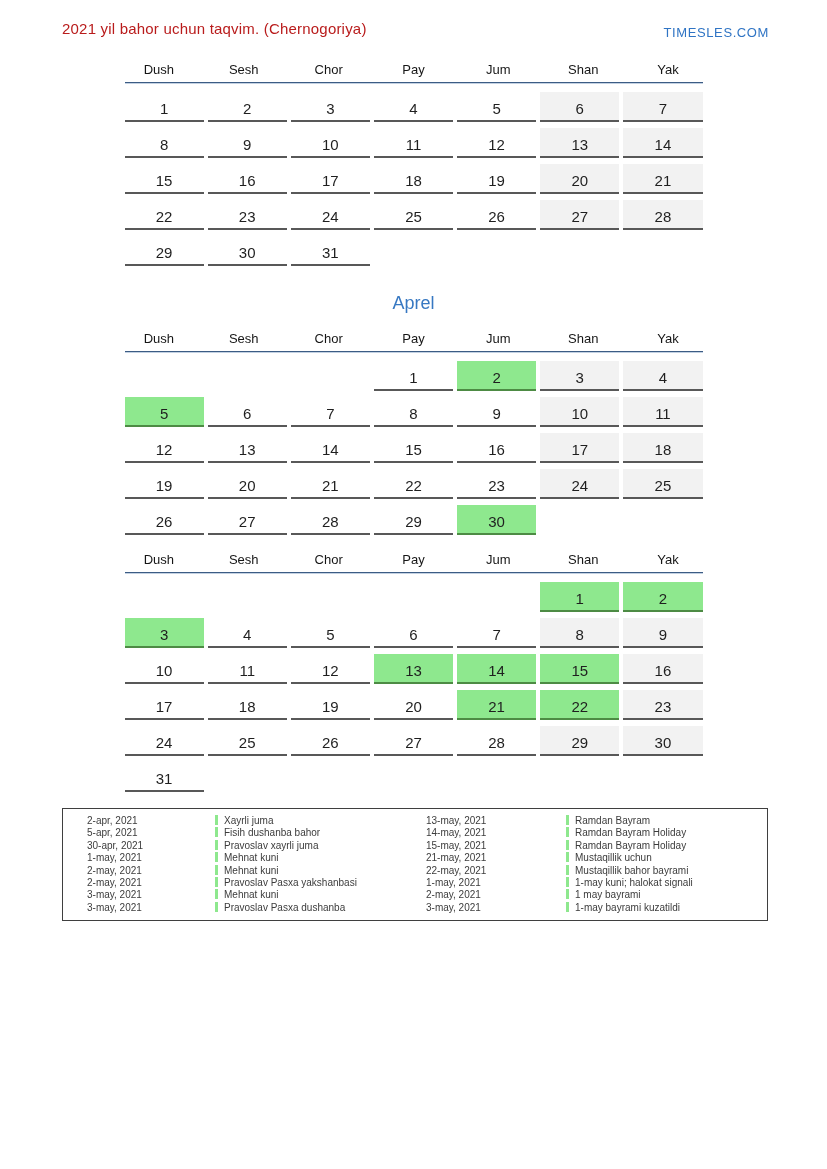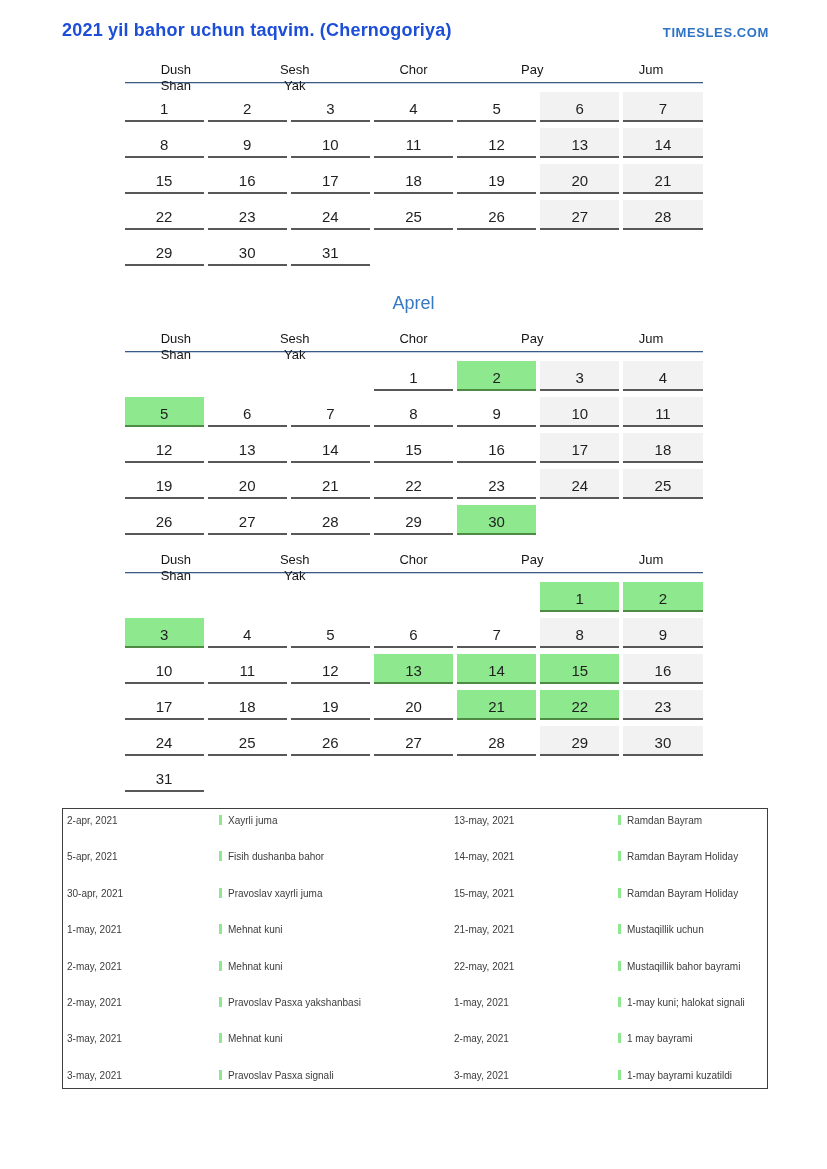--- a/index.html
+++ b/index.html
@@ -4,41 +4,41 @@
 <style>
   * { margin:0; padding:0; box-sizing:border-box; }
   html,body { background:#ffffff; }
   body {
     width:827px; height:1169px; margin:0 auto; position:relative;
     font-family:"Liberation Sans","DejaVu Sans",sans-serif;
     -webkit-font-smoothing:antialiased;
   }
   .header { display:flex; justify-content:space-between; align-items:flex-start;
     padding:20px 58px 0 62px; height:45px; }
-  .page-title { font-size:18px; font-weight:700; color:#1d4ed8; letter-spacing:0.2px; }
-  .logo { font-size:13px; font-weight:700; color:#2f74c4; text-decoration:none;
+  .page-title { font-size:15px; font-weight:400; color:#b91c1c; letter-spacing:0.2px; }
+  .logo { font-size:13px; font-weight:400; color:#2f74c4; text-decoration:none;
     letter-spacing:0.6px; margin-top:5px; }
   .month { width:578px; margin:0 auto; }
   .month-title { margin-top:27px; text-align:center; font-size:18px; font-weight:400;
     color:#3778c2; height:21px; line-height:21px; }
-  .weekday-row { margin-top:17px; display:grid; grid-template-columns:repeat(5,1fr);
+  .weekday-row { margin-top:17px; display:grid; grid-template-columns:repeat(7,1fr);
     column-gap:16px; height:16px; }
   .weekday { text-align:center; font-size:13px; color:#161616; line-height:16px; }
   .header-line { margin-top:4px; height:2px; background:#3c5c84; border-bottom:1px solid #c3d1e2; }
   .grid { margin-top:8px; display:grid; grid-template-columns:repeat(7,1fr);
     column-gap:4px; row-gap:6px; }
   .cell { height:30px; display:flex; align-items:flex-end; justify-content:center;
     font-size:15px; color:#1f1f1f; padding-bottom:3px; }
   .cell.day     { background:#ffffff; border-bottom:2px solid #585858; }
   .cell.weekend { background:#f2f2f2; border-bottom:2px solid #585858; }
   .cell.holiday { background:#8ee88e; border-bottom:2px solid #4d8b44; }
   .cell.empty   { background:transparent; }
   .legend { width:706px; margin:16px 0 0 62px; border:1px solid #3f3f3f;
-    padding:6px 4px 6px 4px; display:grid;
-    grid-template-columns:128px 211px 140px 1fr; font-size:10px; color:#3c3c3c;gap:24px; }
+    padding:6px 4px 6px 24px; display:grid;
+    grid-template-columns:128px 211px 140px 1fr; font-size:10px; color:#3c3c3c; }
   .legend div { line-height:12.4px; white-space:nowrap; overflow:hidden; }
   .bar { display:inline-block; width:3px; height:10px; background:#8ee88e;
     margin-right:6px; vertical-align:-1px; }
 </style>
 </head>
 <body>
 
 <div class="header">
   <h1 class="page-title">2021 yil bahor uchun taqvim. (Chernogoriya)</h1>
   <a class="logo" href="#">TIMESLES.COM</a>
@@ -225,16 +225,16 @@
     <div><span class="bar"></span><span>Mustaqillik bahor bayrami</span></div>
     <div>2-may, 2021</div>
     <div><span class="bar"></span><span>Pravoslav Pasxa yakshanbasi</span></div>
     <div>1-may, 2021</div>
     <div><span class="bar"></span><span>1-may kuni; halokat signali</span></div>
     <div>3-may, 2021</div>
     <div><span class="bar"></span><span>Mehnat kuni</span></div>
     <div>2-may, 2021</div>
     <div><span class="bar"></span><span>1 may bayrami</span></div>
     <div>3-may, 2021</div>
-    <div><span class="bar"></span><span>Pravoslav Pasxa signali</span></div>
+    <div><span class="bar"></span><span>Pravoslav Pasxa dushanba</span></div>
     <div>3-may, 2021</div>
     <div><span class="bar"></span><span>1-may bayrami kuzatildi</span></div>
   </div>
 
 </body></html>

